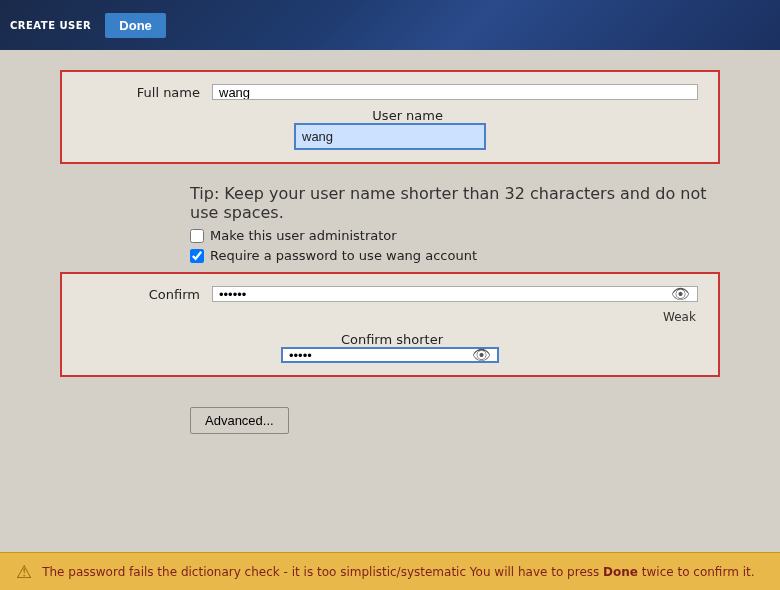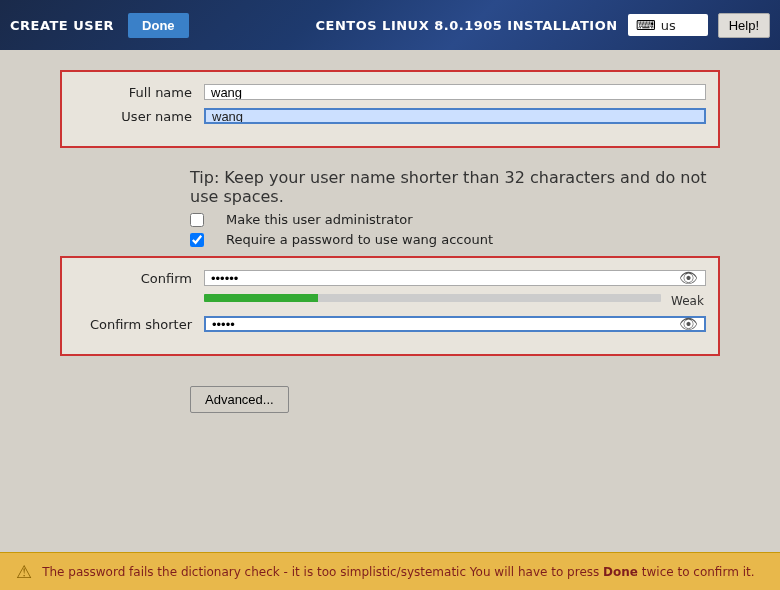--- a/index.html
+++ b/index.html
@@ -22,21 +22,21 @@
       padding: 0 10px;
     }
     .header-left {
       display: flex;
       align-items: center;
       gap: 14px;
     }
     .header-title {
       color: white;
       font-weight: bold;
-      font-size: 13px;
+      font-size: 10px;
       letter-spacing: 0.5px;
     }
     .done-button {
       background: #3a80c8;
       color: white;
       border: none;
       padding: 5px 14px;
       font-size: 13px;
       font-weight: bold;
       cursor: pointer;
@@ -83,30 +83,30 @@
     .main-content {
       padding: 20px 60px;
       background: #d4d0c8;
       flex: 1;
     }
 
     
     .form-section {
       border: 2px solid #cc3333;
       background: #e8e4dc;
-      padding: 12px 12px;
+      padding: 12px 20px;
       margin-bottom: 14px;
     }
 
     .form-row {
       display: flex;
       align-items: center;
       margin-bottom: 8px;
     }
-    .form-row:last-child { margin-bottom: 10px; }
+    .form-row:last-child { margin-bottom: 0; flex-direction: column; }
 
     .form-label {
       width: 130px;
       text-align: right;
       padding-right: 12px;
       color: #222;
       font-size: 13px;
     }
 
     .form-input {
@@ -152,21 +152,21 @@
       padding-left: 130px;
     }
     .tip-text {
       font-size: 16px;
       color: #333;
       margin-bottom: 6px;
     }
     .checkbox-row {
       display: flex;
       align-items: center;
-      gap: 22px;
+      gap: 6px;
       margin-bottom: 5px;
       padding-left: 0;
     }
     .checkbox-row input[type=checkbox] {
       width: 14px;
       height: 14px;
       cursor: pointer;
     }
     .checkbox-label {
       font-size: 13px;
@@ -230,28 +230,20 @@
     }
   </style>
 </head>
 <body>
 
 <div class="header">
   <div class="header-left">
     <span class="header-title">CREATE USER</span>
     <button class="done-button">Done</button>
   </div>
-  <div class="header-right">
-    <span class="header-right-title">CENTOS LINUX 8.0.1905 INSTALLATION</span>
-    <div class="keyboard-widget">
-      <span class="keyboard-icon">⌨</span>
-      <span class="keyboard-text">us</span>
-    </div>
-    <button class="help-button">Help!</button>
-  </div>
 </div>
 
 <div class="main-content">
 
   <div class="form-section">
     <div class="form-row">
       <label class="form-label">Full name</label>
       <input class="form-input" type="text" value="wang" style="">
     </div>
     <div class="form-row">
@@ -274,21 +266,21 @@
 
   <div class="form-section">
     <div class="form-row">
       <label class="form-label">Confirm</label>
       <div class="password-wrapper">
         <input class="form-input" type="password" value="123456" style="">
         <span class="eye-icon">👁</span>
       </div>
     </div>
 
-    <div class="form-row" style="padding-left: 130px; align-items: flex-start;">
+    <div class="form-row" style="padding-left: 130px; align-items: flex-end; flex-direction: column;">
       <div class="strength-bar-container">
         <div class="strength-bar-fill"></div>
       </div>
       <span class="strength-label">Weak</span>
     </div>
     <div class="form-row">
       <label class="form-label">Confirm shorter</label>
       <div class="password-wrapper">
         <input class="form-input active" type="password" value="12345" style="">
         <span class="eye-icon">👁</span>

